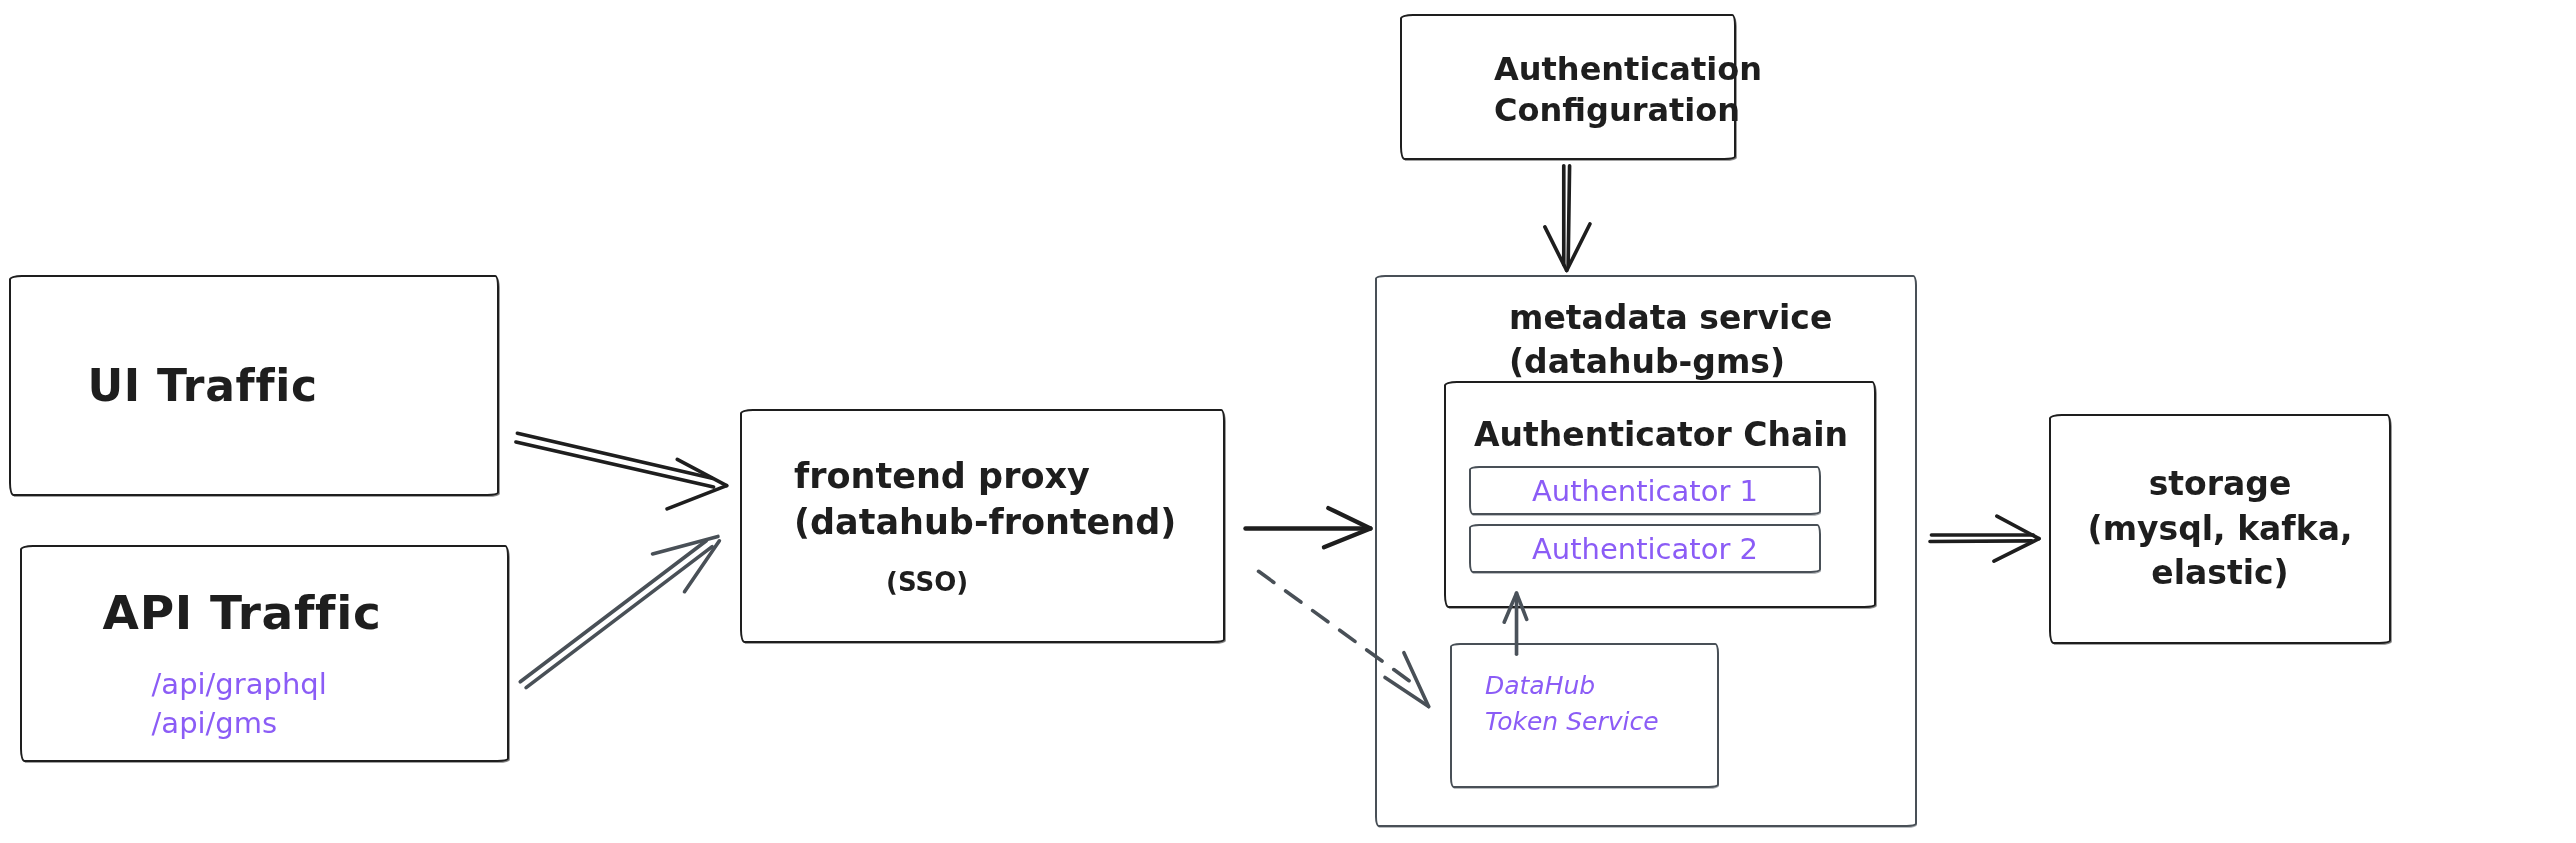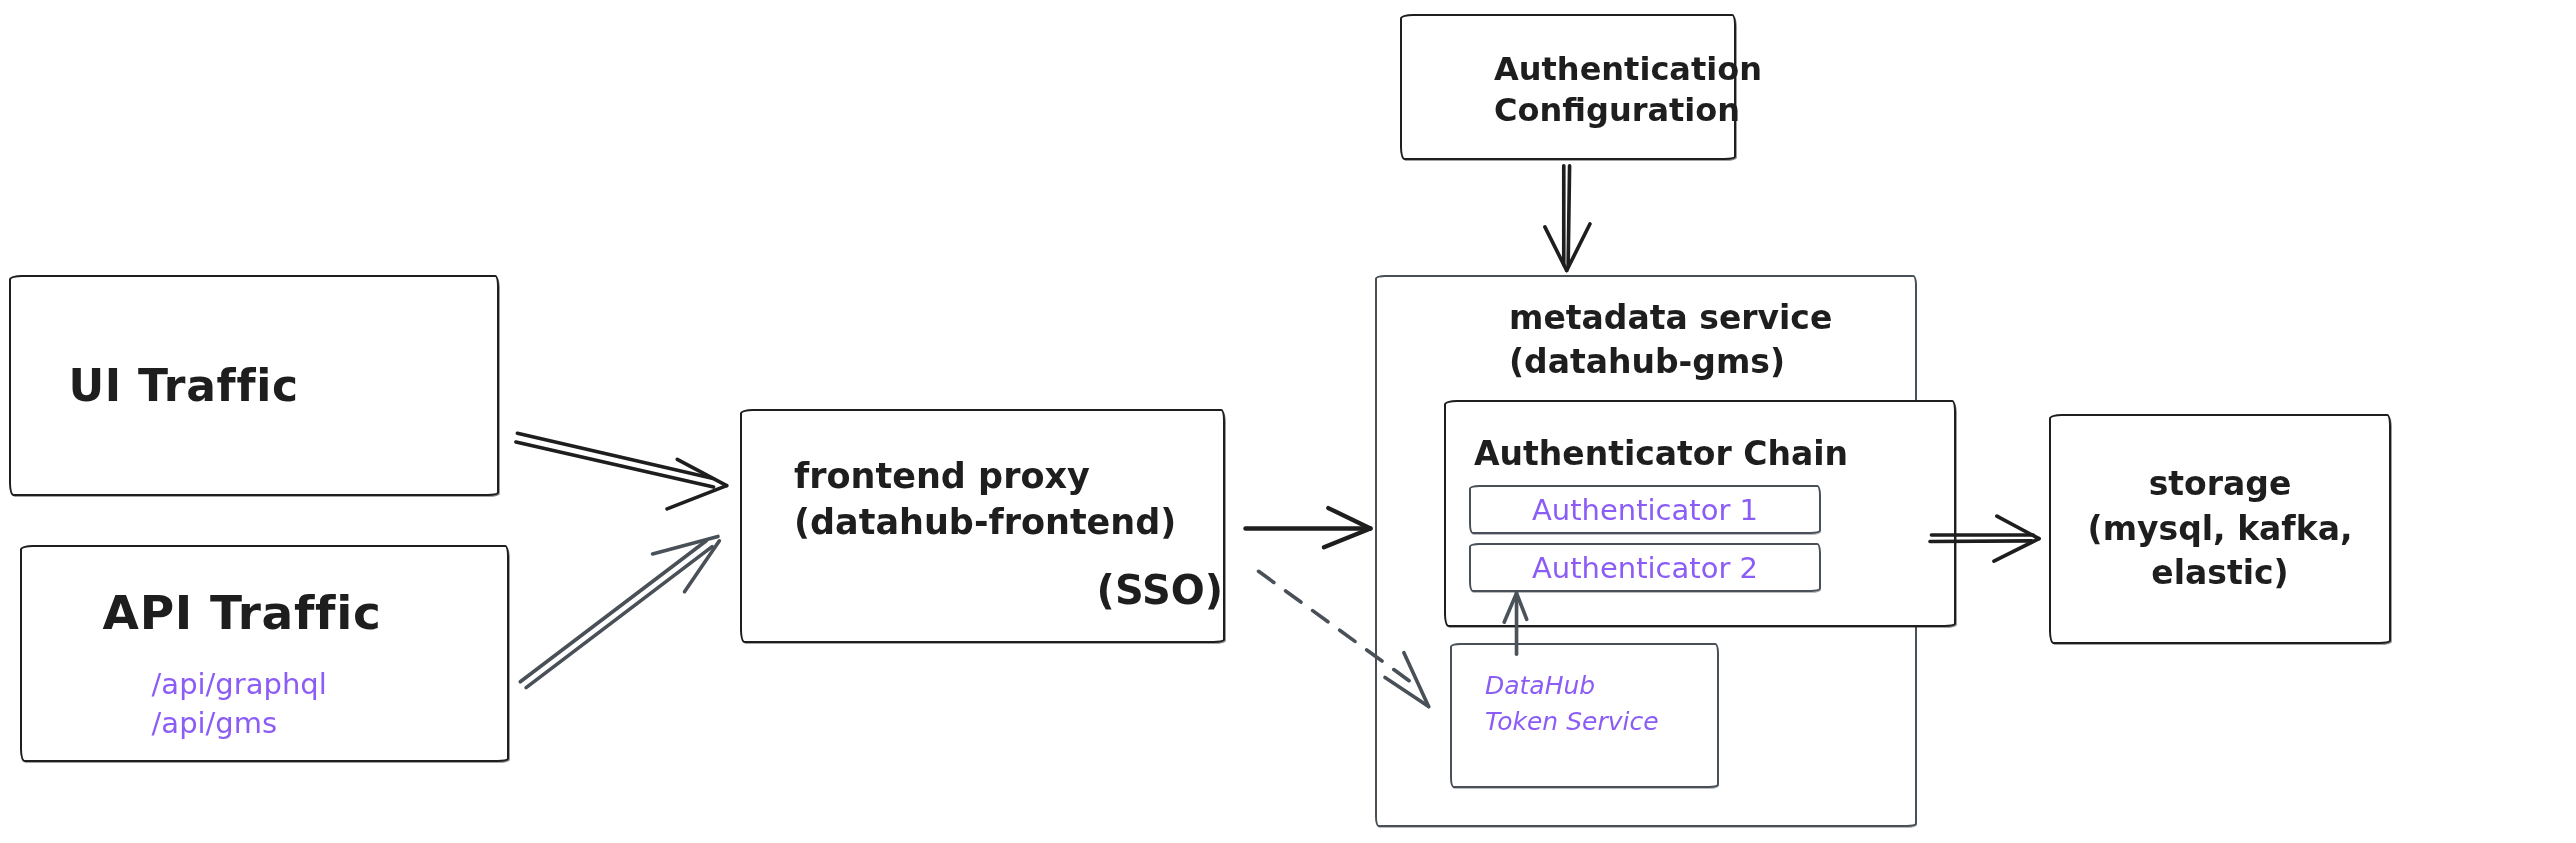--- a/index.html
+++ b/index.html
@@ -28,36 +28,36 @@
     border-radius: 10.2px 3.6px 10.2px 3.6px / 3.6px 10.2px 3.6px 10.2px;
     box-shadow: 0.7px 1.5px 0 -0.7px rgba(73,80,87,.5);
   }
   .label-xl { font-size: 44px; font-weight: bold; letter-spacing: 0.7px; }
   .muted-text { color: #8b5cf6; }
   .center-flex { display: flex; align-items: center; justify-content: center; }
   svg.wires { position: absolute; inset: 0; pointer-events: none; }
 
   
   #ui-traffic      { left: 9.4px;   top: 275px; width: 490px; height: 221px;
-                     display: flex; align-items: center; padding-left: 57px; }
+                     display: flex; align-items: center; padding-left: 76px; }
   #api-traffic     { left: 19.6px;   top: 545px; width: 489px; height: 217px;
                      padding: 38px 0 0 81px; }
   #api-endpoints   { margin: 25px 0 0 49px; font-size: 29px; line-height: 1.35;
                      font-weight: normal; }
   #frontend-proxy  { left: 740px; top: 409px; width: 485px; height: 234px;
                      padding: 42px 0 0 52px; }
   #frontend-proxy .line { font-size: 35px; font-weight: bold; line-height: 1.32; }
-  #frontend-proxy .sso  { margin: 22px 0 0 54px; font-size: 40px; font-weight: bold; text-align: right; }
+  #frontend-proxy .sso  { margin: 22px 0 0 92px; font-size: 26px; font-weight: bold; }
   #auth-config     { left: 1400px; top: 14px;  width: 336px; height: 146px;
                      padding: 33px 0 0 92px; font-size: 32px; font-weight: bold;
                      line-height: 1.28; }
   #metadata-service{ left: 1375px; top: 275px; width: 542px; height: 552px; }
   #metadata-title  { position: absolute; left: 132px; top: 19px; font-size: 33px;
                      font-weight: bold; line-height: 1.32; }
-  #authenticator-chain { left: 1444px; top: 400px; width: 512px; height: 227px;
+  #authenticator-chain { left: 1444px; top: 381px; width: 432px; height: 227px;
                      padding: 32px 0 0 28px; }
   #chain-title     { font-size: 33px; font-weight: bold; }
   .auth-row        { position: absolute; left: 23px; width: 348px; height: 45px;
                      font-size: 29px; }
   #authenticator-1 { top: 83px; }
   #authenticator-2 { top: 141px; }
   #token-service   { left: 1450px; top: 643px; width: 269px; height: 145px;
                      padding: 23px 0 0 33px; font-size: 25px; line-height: 1.45; font-style: italic; }
   #storage         { left: 2049px; top: 414px; width: 342px; height: 230px;
                      flex-direction: column; font-size: 33px; font-weight: bold;

